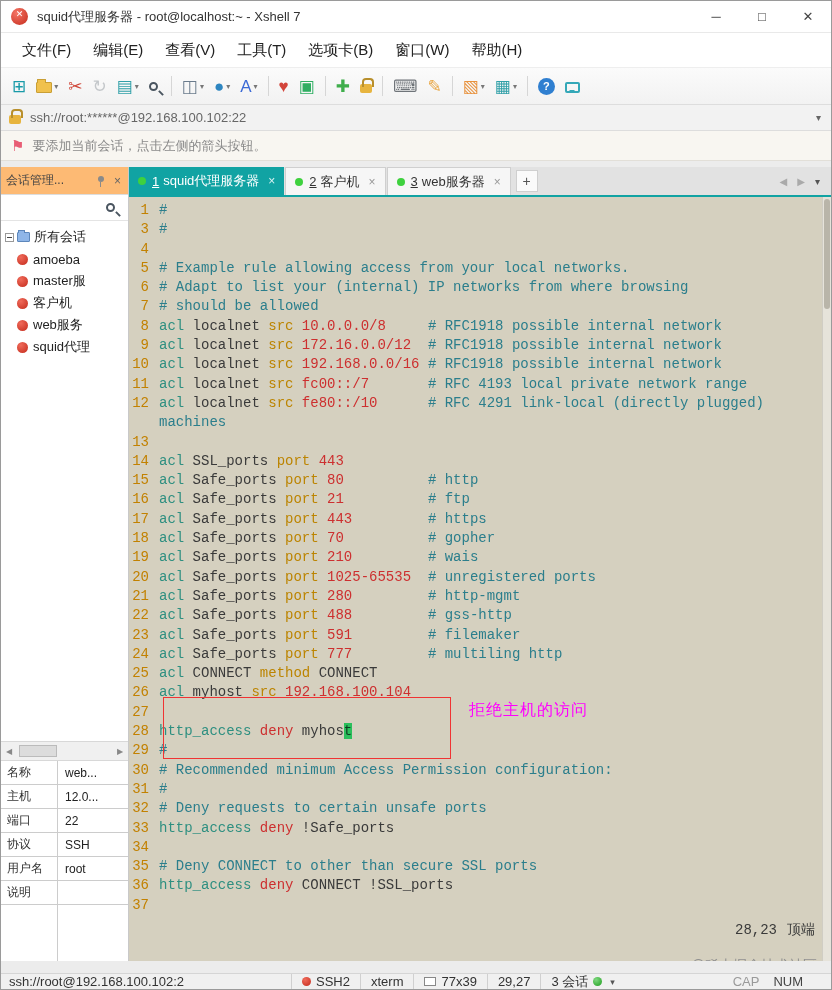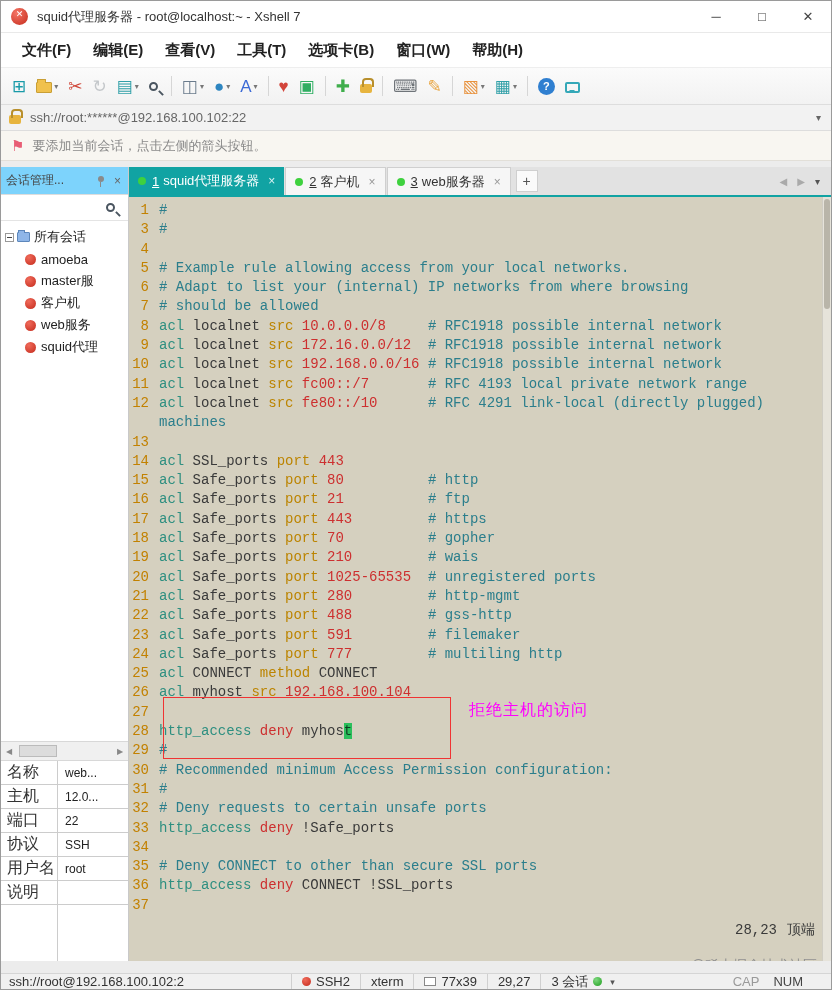--- a/index.html
+++ b/index.html
@@ -10,21 +10,21 @@
   .titlebar { height:32px; background:#fff; display:flex; align-items:center; border-bottom:1px solid #e9e9e9; }
   .logo { width:17px; height:17px; margin-left:10px; border-radius:50%;
           background:radial-gradient(circle at 35% 30%, #f57565, #c42b1c); position:relative; flex:none; }
   .logo::after { content:"✕"; position:absolute; left:0; right:0; top:1px; text-align:center; font-size:9px; color:#fff; }
   .title { margin-left:9px; font-size:13px; color:#333; white-space:nowrap; }
   .win-controls { margin-left:auto; display:flex; height:32px; }
   .wc { width:46px; height:32px; display:flex; align-items:center; justify-content:center; font-size:13px; color:#444; cursor:default; }
 
   
   .menubar { height:34px; background:#fff; display:flex; align-items:center; padding-left:10px; }
-  .menu-item { font-size:15px; color:#222; padding:4px 11px; white-space:nowrap;font-weight:bold; }
+  .menu-item { font-size:15px; color:#222; padding:4px 11px; white-space:nowrap; }
 
   
   .toolbar { height:38px; background:linear-gradient(#fbfbfb,#f2f2f2); border-top:1px solid #eee; border-bottom:1px solid #ddd;
              display:flex; align-items:center; padding:0 6px; }
   .tb-btn { height:28px; display:flex; align-items:center; padding:0 4px; margin:0 1px; border-radius:2px; }
   .tb-btn.dis { opacity:.55; }
   .tb-g { font-size:17px; line-height:1; }
   .tb-caret { font-size:8px; color:#777; margin-left:2px; }
   .tb-sep { width:1px; height:20px; background:#d6d6d6; margin:0 5px; }
   
@@ -48,49 +48,49 @@
   .infobar { height:30px; background:#f8f6f1; border-bottom:1px solid #e2dfd8; display:flex; align-items:center; padding:0 10px; }
   .flag { color:#e85d75; font-size:15px; margin-right:8px; }
   .info-text { font-size:13px; color:#8a8a8a; }
 
   
   .main { position:absolute; top:166px; left:0; right:0; bottom:28px; display:flex; }
   .sidebar { width:128px; background:#fff; border-right:1px solid #c9c9c9; display:flex; flex-direction:column; flex:none; }
   .content { flex:1; display:flex; flex-direction:column; min-width:0; }
 
   
-  .sm-header { height:28px; background:#7dd3fc; border-bottom:1px solid #ddd; display:flex; align-items:center; padding:0 5px; flex:none; }
+  .sm-header { height:28px; background:#fdba74; border-bottom:1px solid #ddd; display:flex; align-items:center; padding:0 5px; flex:none; }
   .sm-title { font-size:12px; color:#444; flex:1; white-space:nowrap; overflow:hidden; }
   .pin { width:10px; height:12px; position:relative; margin-right:6px; }
   .pin::before { content:""; position:absolute; top:1px; left:2px; width:6px; height:6px; border-radius:50%; background:#8a8a8a; }
   .pin::after { content:""; position:absolute; top:7px; left:4.5px; width:1px; height:5px; background:#8a8a8a; }
   .sm-close { font-size:12px; color:#666; padding:0 2px; }
   .sm-search { height:26px; border-bottom:1px solid #e4e4e4; position:relative; background:#fff; flex:none; }
   .sm-search input { width:100%; height:100%; border:none; outline:none; padding:0 22px 0 6px; font-size:12px; background:transparent; }
   .sm-search .ic-magnifier { position:absolute; right:10px; top:8px; }
   .sm-tree { flex:1; background:#fff; padding-top:5px; overflow:hidden; }
   .tree-root { display:flex; align-items:center; height:22px; padding-left:4px; white-space:nowrap; }
   .expander { width:9px; height:9px; border:1px solid #999; background:#fff; position:relative; margin-right:3px; flex:none; }
   .expander::after { content:""; position:absolute; left:1px; top:3px; width:5px; height:1px; background:#444; }
   .ic-treefolder { width:13px; height:10px; background:#8fb6e8; border:1px solid #5d87bb; border-radius:1px; position:relative; margin-right:4px; flex:none; }
   .ic-treefolder::before { content:""; position:absolute; top:-3px; left:0; width:5px; height:2px; background:#8fb6e8; border:1px solid #5d87bb; border-bottom:none; }
   .tree-root-label { font-size:13px; color:#222; }
-  .tree-item { display:flex; align-items:center; height:22px; padding-left:24px; white-space:nowrap; overflow:hidden; }
+  .tree-item { display:flex; align-items:center; height:22px; padding-left:16px; white-space:nowrap; overflow:hidden; }
   .sess-ball { width:11px; height:11px; border-radius:50%; background:radial-gradient(circle at 35% 30%, #f06a5a, #c42b1c); margin-right:5px; flex:none; }
   .tree-item-label { font-size:13px; color:#222; }
 
   .sm-hscroll { height:20px; background:#f0f0f0; border-top:1px solid #d8d8d8; border-bottom:1px solid #d8d8d8; display:flex; align-items:center; flex:none; }
   .hs-arrow { width:16px; text-align:center; font-size:8px; color:#888; }
   .hs-track { flex:1; height:14px; position:relative; }
   .hs-thumb { position:absolute; left:2px; top:1px; width:38px; height:12px; background:#dcdcdc; border:1px solid #bbb; }
 
   .sm-props { height:200px; position:relative; background:#fff; flex:none; }
   .sm-props::before { content:""; position:absolute; left:56px; top:0; bottom:0; width:1px; background:#ccc; }
   .prop-row { display:flex; height:24px; border-bottom:1px solid #ccc; align-items:center; }
-  .prop-label { width:56px; padding-left:6px; font-size:16px; color:#333; flex:none; }
+  .prop-label { width:56px; padding-left:6px; font-size:12px; color:#333; flex:none; }
   .prop-value { padding-left:8px; font-size:12px; color:#222; white-space:nowrap; overflow:hidden; }
 
   
   .tabbar { height:30px; background:#e2e2e2; border-bottom:2px solid #11a3a3; display:flex; align-items:flex-end; padding-left:0; flex:none; }
   .tab { height:28px; display:flex; align-items:center; padding:0 9px; font-size:13px; margin-right:1px; white-space:nowrap; }
   .tab.active { background:#11a3a3; color:#fff; }
   .tab.inactive { background:#f6f6f6; border:1px solid #cfcfcf; border-bottom:none; color:#333; }
   .tab-dot { width:8px; height:8px; border-radius:50%; background:#3ed13e; margin-right:6px; flex:none; }
   .tab-num { text-decoration:underline; margin-right:4px; }
   .tab-close { margin-left:9px; font-size:12px; }

